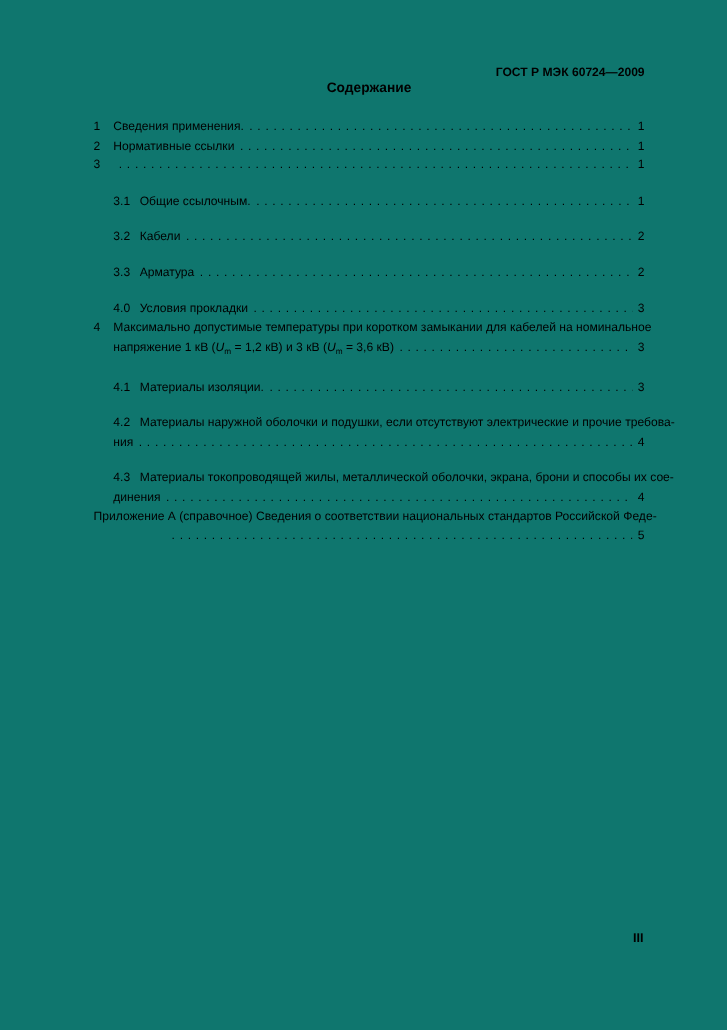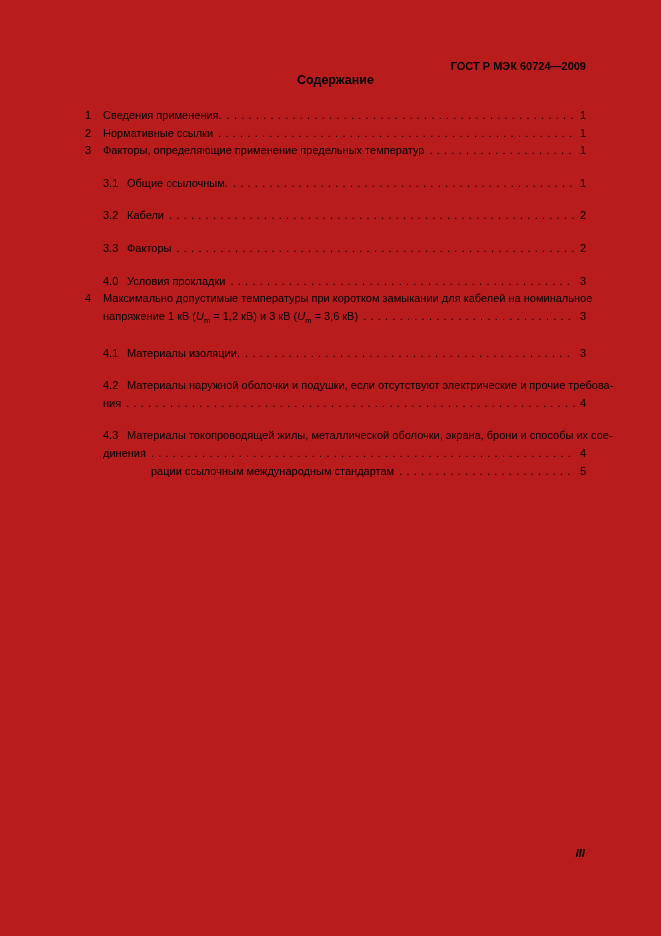--- a/index.html
+++ b/index.html
@@ -11,21 +11,21 @@
     height: 936px;
     background: #ffffff;
     font-family: "Liberation Sans", sans-serif;
     color: #000000;
     position: relative;
     overflow: hidden;
   }
   .page {
     position: absolute;
     inset: 0;
-    background: #b91c1c;
+    background: #0f766e;
   }
   .content {
     position: absolute;
     left: 85px;
     top: 60px;
     width: 501px;
   }
   .header {
     text-align: right;
     font-weight: bold;
@@ -78,21 +78,20 @@
     flex: none;
     min-width: 8px;
     text-align: right;
   }
   .footer {
     position: absolute;
     right: 76px;
     top: 847px;
     font-size: 11.5px;
     font-weight: bold;
-    font-style: italic;
   }
 </style>
 </head>
 <body>
 
 <div class="page">
   <div class="content">
     <div class="header">
       <span>ГОСТ Р МЭК 60724—2009</span>
     </div>
@@ -110,21 +109,20 @@
           <div class="line last">
             <span class="num">2</span>
             <span class="txt">Нормативные ссылки</span>
             <span class="leader"></span>
             <span class="pg">1</span>
           </div>
         </div>
         <div class="entry top">
           <div class="line last">
             <span class="num">3</span>
-            <span class="txt">Факторы, определяющие применение предельных температур</span>
             <span class="leader"></span>
             <span class="pg">1</span>
           </div>
         </div>
         <div class="entry sub">
           <div class="line last">
             <span class="num">3.1</span>
             <span class="txt">Общие ссылочным.</span>
             <span class="leader"></span>
             <span class="pg">1</span>
@@ -134,21 +132,21 @@
           <div class="line last">
             <span class="num">3.2</span>
             <span class="txt">Кабели</span>
             <span class="leader"></span>
             <span class="pg">2</span>
           </div>
         </div>
         <div class="entry sub">
           <div class="line last">
             <span class="num">3.3</span>
-            <span class="txt">Факторы</span>
+            <span class="txt">Арматура</span>
             <span class="leader"></span>
             <span class="pg">2</span>
           </div>
         </div>
         <div class="entry sub">
           <div class="line last">
             <span class="num">4.0</span>
             <span class="txt">Условия прокладки</span>
             <span class="leader"></span>
             <span class="pg">3</span>
@@ -180,22 +178,22 @@
         </div>
         <div class="entry sub">
           <div class="line"><span class="num">4.3</span><span class="txt">Материалы токопроводящей жилы, металлической оболочки, экрана, брони и способы их сое-</span></div>
           <div class="line last cont">
             <span class="txt">динения</span>
             <span class="leader"></span>
             <span class="pg">4</span>
           </div>
         </div>
         <div class="entry appendix">
+          <div class="line"><span class="txt">Приложение А (справочное) Сведения о соответствии национальных стандартов Российской Феде-</span></div>
           <div class="line last cont">
-            <span class="txt">рации ссылочным международным стандартам</span>
             <span class="leader"></span>
             <span class="pg">5</span>
           </div>
         </div>
       </div>
   </div>
   <div class="footer">III</div>
 </div>
 
 </body></html>

